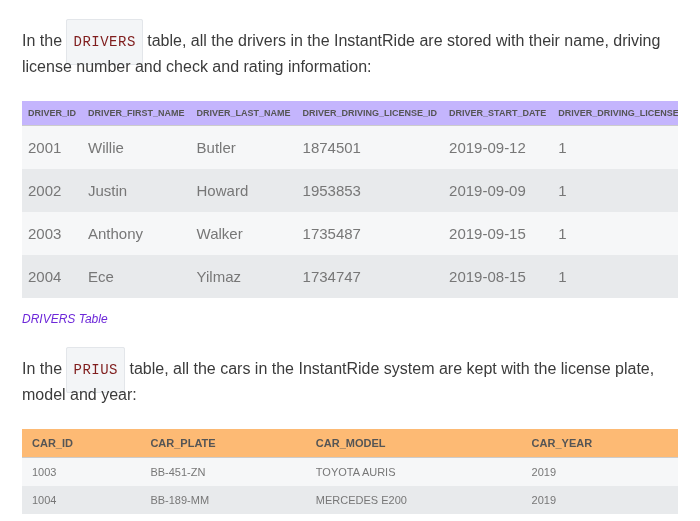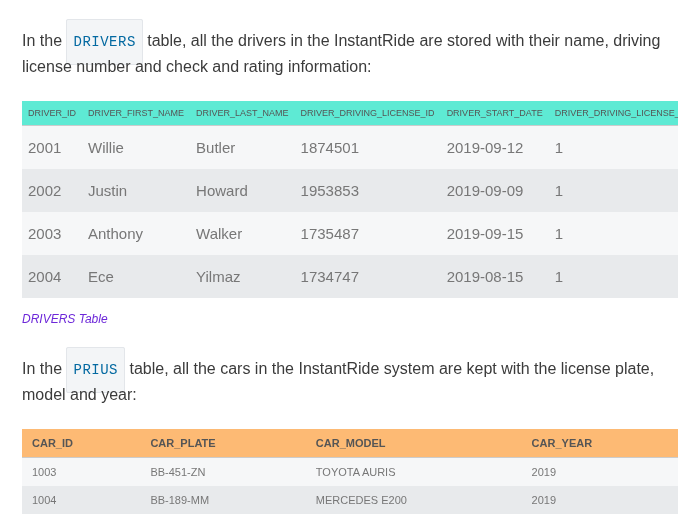--- a/index.html
+++ b/index.html
@@ -19,40 +19,40 @@
       font-size: 16px;
       color: #3b3b3b;
       line-height: 1.6;
       margin-bottom: 22px;
     }
     .code-tag {
       font-family: "Courier New", Courier, monospace;
       background: #f3f5f7;
       border: 1px solid #e3e6ea;
       padding: 14px 6px;
-      color: #0369a1;
+      color: #7f1d1d;
       font-size: 14px;
       border-radius: 2px;
       letter-spacing: 0.5px;
     }
     .table-wrap {
       width: 100%;
       overflow-x: auto;
     }
     table {
       border-collapse: collapse;
       width: 100%;
       font-size: 10px;
       color: #6a6a6a;
     }
     table.drivers th {
-      background: #5eead4;
+      background: #c4b5fd;
       text-align: right;
       padding: 7px 6px;
-      font-weight: 400;
+      font-weight: 700;
       font-size: 9px;
       color: #555;
       white-space: nowrap;
       border-bottom: 1px solid #ccc;
     }
     table.drivers td {
       padding: 13px 6px;
       font-size: 15px;
       color: #777;
       white-space: nowrap;

